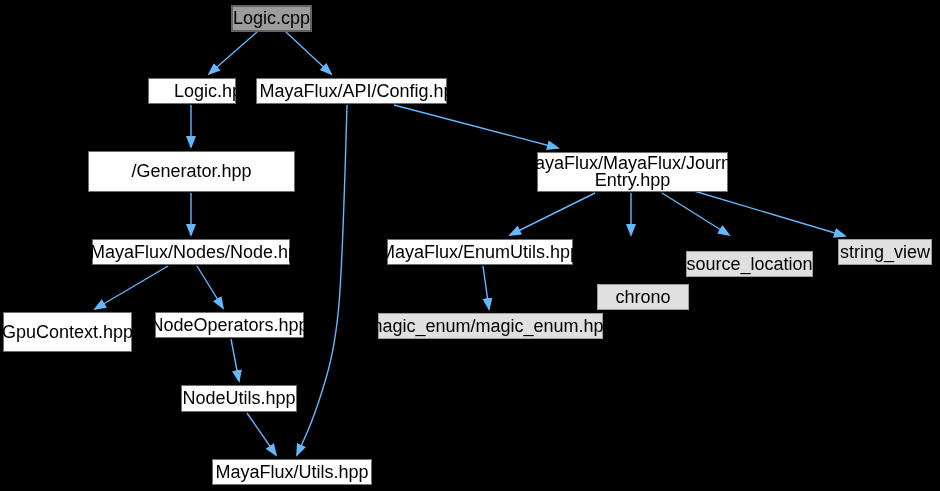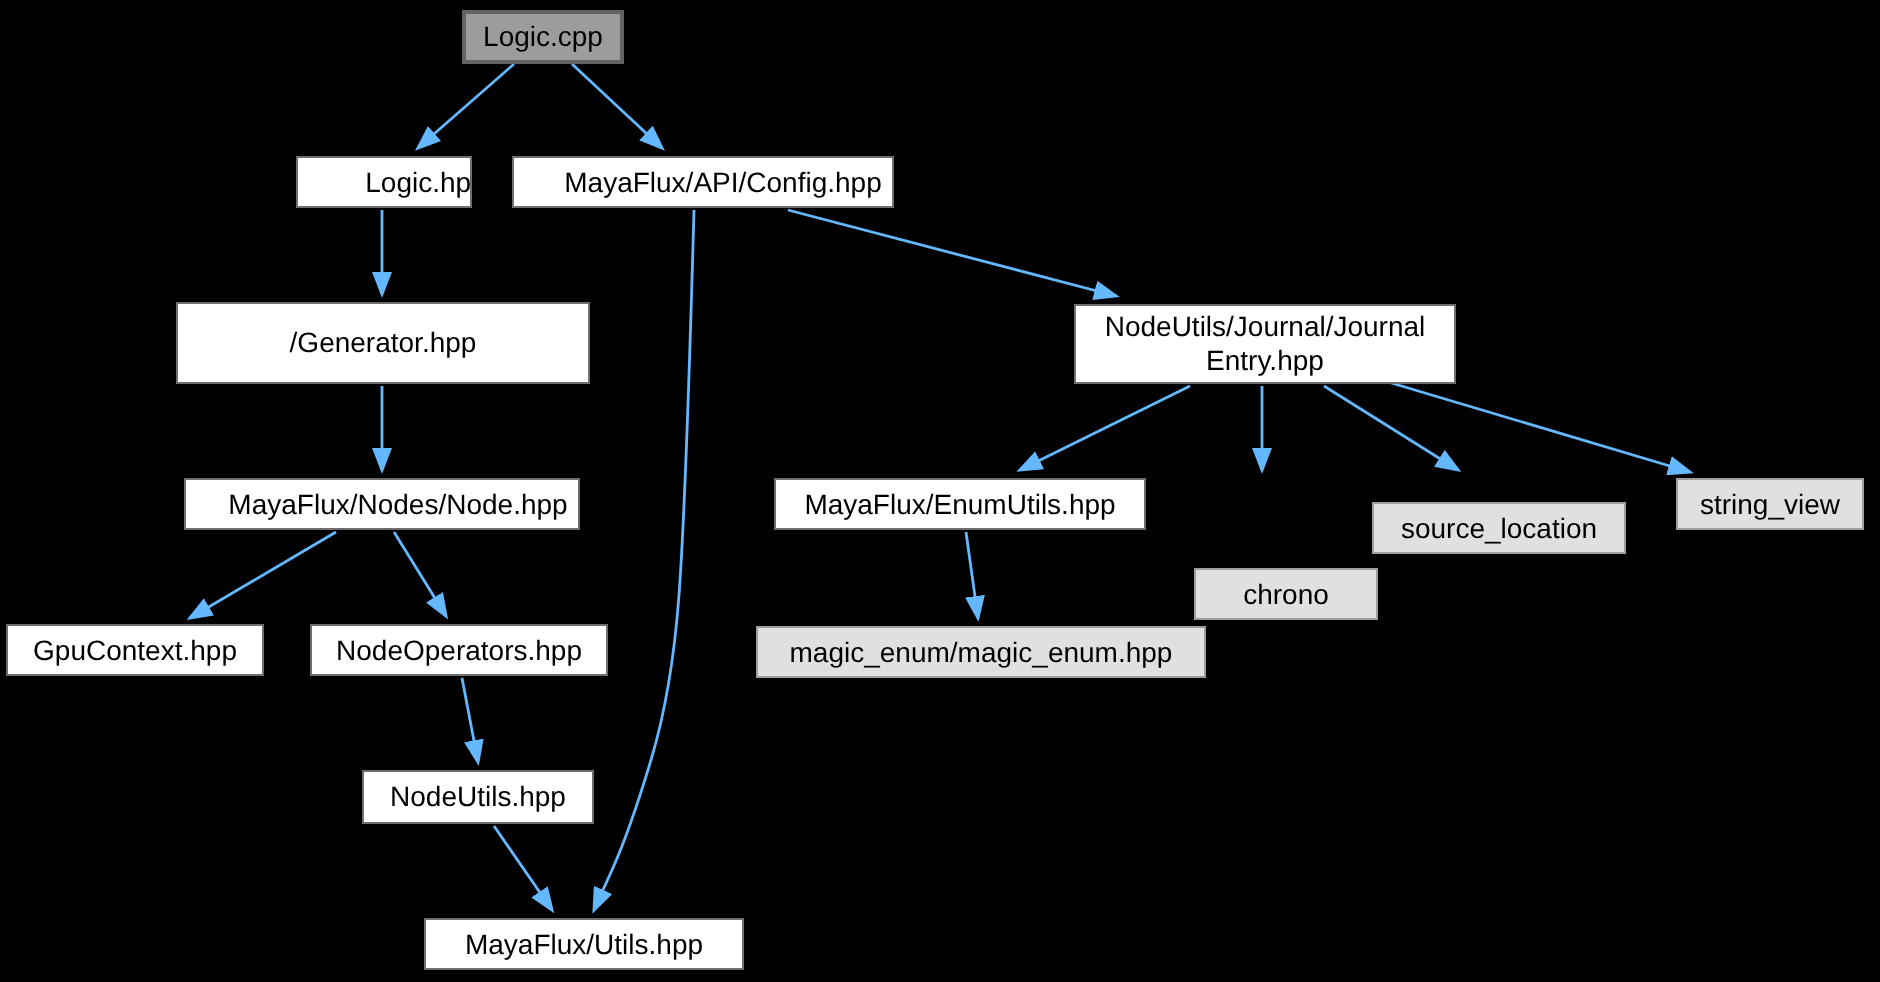--- a/index.html
+++ b/index.html
@@ -24,21 +24,21 @@
     width: 940px;
     height: 491px;
   }
   .node {
     position: absolute;
     box-sizing: border-box;
     display: flex;
     flex-direction: column;
     align-items: center;
     justify-content: center;
-    font-size: 14px;
+    font-size: 18px;
     line-height: 17px;
     color: #000000;
     text-align: center;
     white-space: nowrap;
     cursor: default;
   }
   .node.file {
     background: #ffffff;
     border: 1px solid #6e6e6e;
     cursor: pointer;
@@ -93,34 +93,34 @@
       </div>
       <div class="node file" style="left: 256px; top: 78px; width: 191px; height: 26px; padding-left: 20px;">
         <div>MayaFlux/API/Config.hpp</div>
       </div>
       <div class="node file" style="left: 88px; top: 151px; width: 207px; height: 41px;">
         <div>/Generator.hpp</div>
       </div>
       <div class="node file" style="left: 92px; top: 239px; width: 198px; height: 26px; padding-left: 16px;">
         <div>MayaFlux/Nodes/Node.hpp</div>
       </div>
-      <div class="node file" style="left: 3px; top: 312px; width: 129px; height: 26px;">
+      <div class="node file" style="left: 3px; top: 312px; width: 129px; height: 40px;">
         <div>GpuContext.hpp</div>
       </div>
       <div class="node file" style="left: 155px; top: 312px; width: 149px; height: 26px;">
         <div>NodeOperators.hpp</div>
       </div>
       <div class="node file" style="left: 181px; top: 385px; width: 116px; height: 27px;">
         <div>NodeUtils.hpp</div>
       </div>
       <div class="node file" style="left: 212px; top: 459px; width: 160px; height: 26px;">
         <div>MayaFlux/Utils.hpp</div>
       </div>
       <div class="node file" style="left: 537px; top: 152px; width: 191px; height: 40px;">
-        <div>NodeUtils/Journal/Journal</div>
+        <div>MayaFlux/MayaFlux/Journal</div>
         <div>Entry.hpp</div>
       </div>
       <div class="node file" style="left: 387px; top: 239px; width: 186px; height: 26px; text-align: right;">
         <div>MayaFlux/EnumUtils.hpp</div>
       </div>
       <div class="node system" style="left: 597px; top: 239px; width: 92px; height: 26px; margin-top: 45px;">
         <div>chrono</div>
       </div>
       <div class="node system" style="left: 686px; top: 251px; width: 127px; height: 26px;">
         <div>source_location</div>

